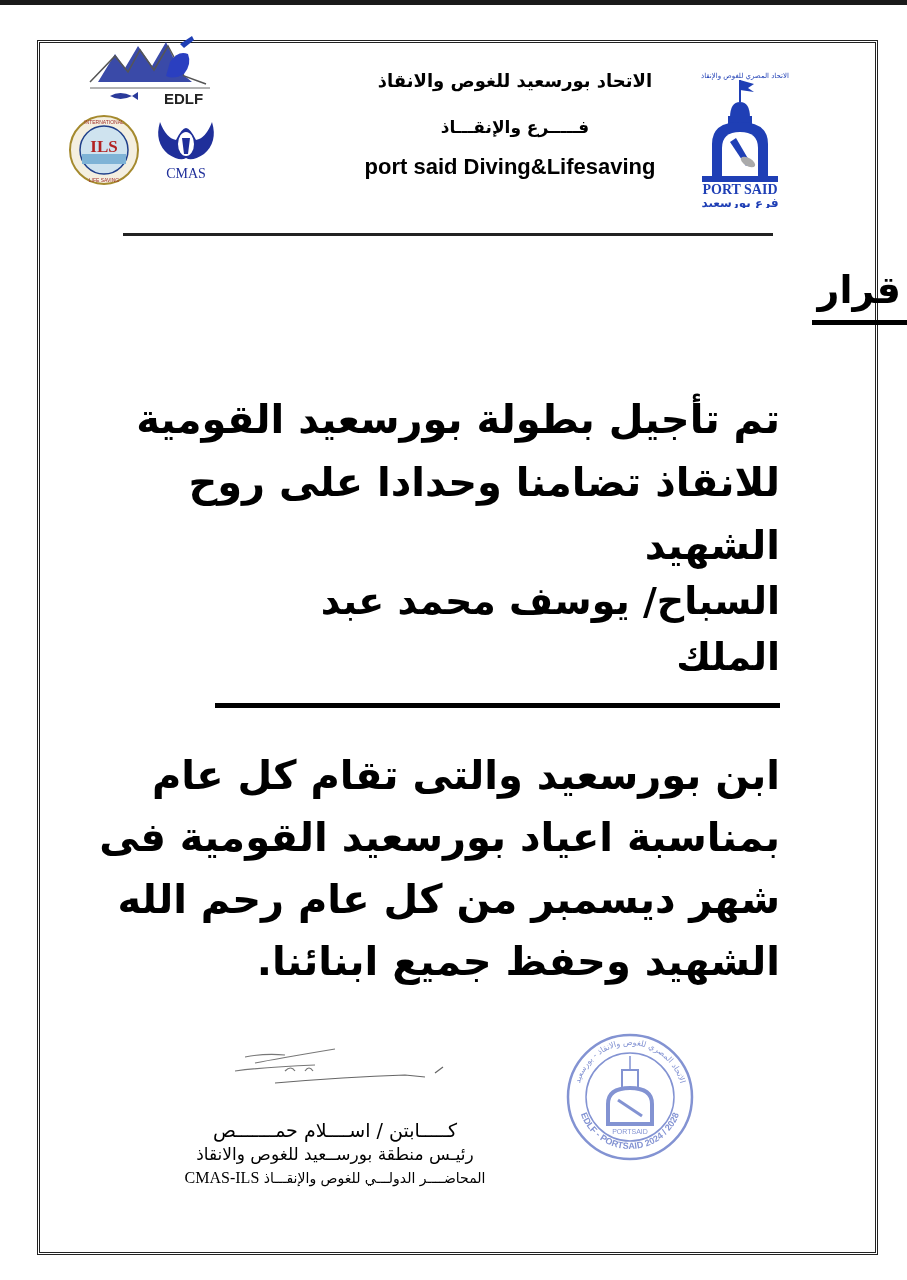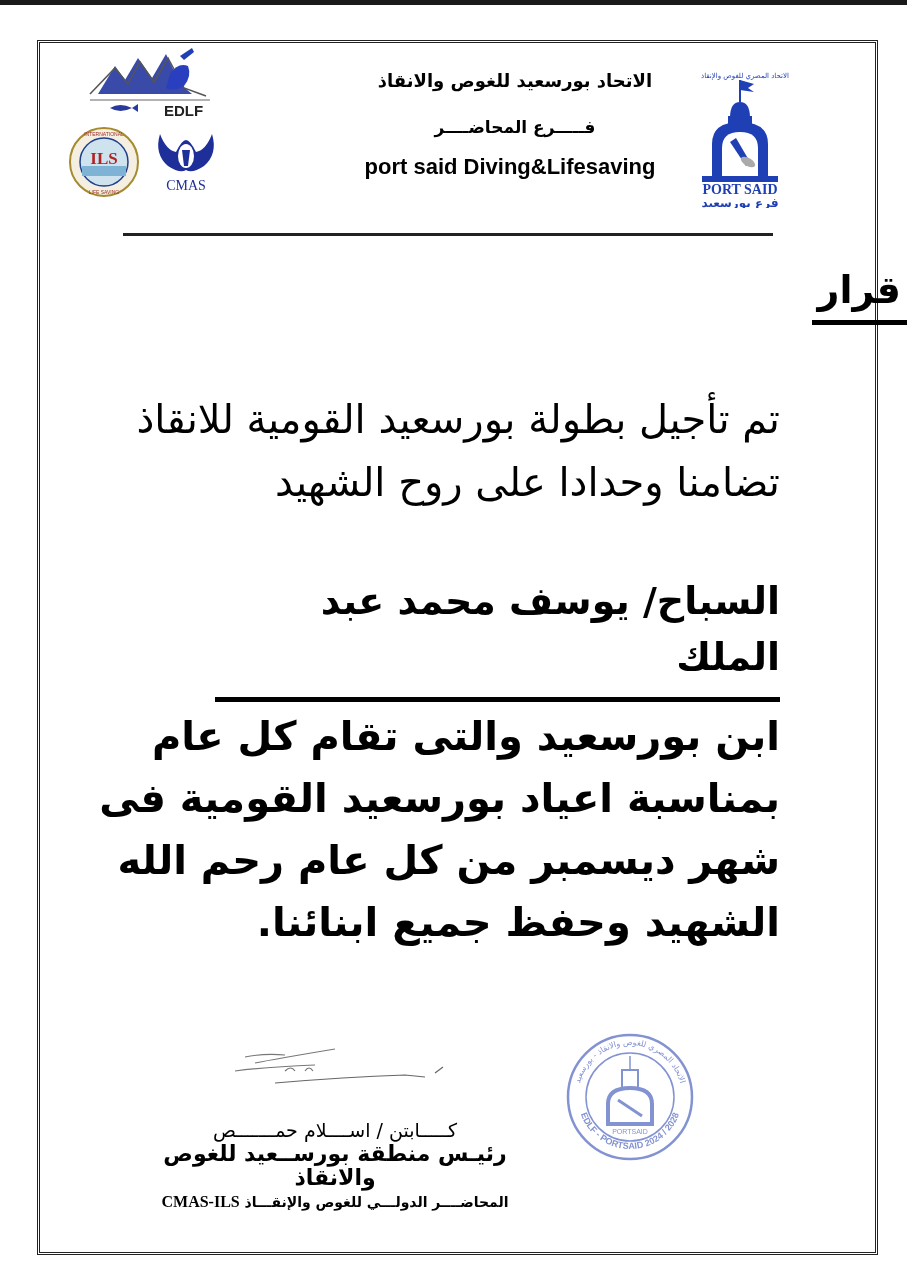--- a/index.html
+++ b/index.html
@@ -1,40 +1,40 @@
 <!DOCTYPE html>
 <html><head>
 <meta charset="utf-8">
 <style>
   * { box-sizing: border-box; margin: 0; padding: 0; }
   html, body { width: 907px; height: 1280px; background: #ffffff; overflow: hidden; }
   body { position: relative; font-family: "DejaVu Sans", "Liberation Sans", sans-serif; color: #000; }
   .top-strip { position: absolute; left: 0; top: 0; width: 907px; height: 5px; background: #1a1a1a; }
   .frame { position: absolute; left: 37px; top: 40px; width: 841px; height: 1215px; border: 3px double #222; }
-  .logos-left { position: absolute; left: 68px; top: 44px; width: 170px; height: 160px; }
+  .logos-left { position: absolute; left: 68px; top: 32px; width: 170px; height: 160px; }
   .edlf { position: absolute; left: 12px; top: 0; width: 140px; height: 80px; }
   .ils { position: absolute; left: 0; top: 82px; width: 72px; height: 72px; }
   .cmas { position: absolute; left: 82px; top: 82px; width: 72px; height: 72px; }
   .header-text { position: absolute; left: 300px; top: 66px; width: 380px; text-align: center; }
   .h-ar1 { direction: rtl; font-family: "DejaVu Sans", sans-serif; font-weight: bold; font-size: 18px; margin-left: 50px; line-height: 30px; }
   .h-ar2 { direction: rtl; font-weight: bold; font-size: 17px; margin-top: 18px; margin-left: 50px; line-height: 26px; }
   .h-en { font-family: Liberation Sans, sans-serif; font-weight: bold; font-size: 22px; margin-top: 14px; margin-left: 40px; }
   .logo-right { position: absolute; left: 690px; top: 58px; width: 110px; height: 150px; }
   .hr { position: absolute; left: 123px; top: 233px; width: 650px; height: 3px; background: #222; }
   .title { position: absolute; left: 0; top: 262px; width: 907px; text-align: right; direction: rtl; text-decoration: underline; }
   .title span { font-weight: bold; font-size: 38px; border-bottom: 5px solid #000; padding: 0 6px 2px; display: inline-block; line-height: 56px; margin-left: 86px; }
-  .para1 { position: absolute; left: 70px; top: 388px; width: 710px; direction: rtl; text-align: right; font-weight: normal; font-size: 40px; line-height: 63px; }
+  .para1 { position: absolute; left: 70px; top: 388px; width: 710px; direction: rtl; text-align: right; font-weight: bold; font-size: 40px; line-height: 63px; }
   .name { position: absolute; left: 215px; top: 573px; width: 565px; direction: rtl; text-align: right; }
-  .name span { font-weight: bold; font-size: 38px; border-bottom: 5px solid #000; display: inline-block; line-height: 56px; padding-bottom: 12px; }
-  .para2 { position: absolute; left: 70px; top: 705px; width: 710px; direction: rtl; text-align: right; font-weight: bold; font-size: 40px; line-height: 62px; }
+  .name span { font-weight: bold; font-size: 38px; border-bottom: 5px solid #000; display: inline-block; line-height: 56px; padding-bottom: 18px; }
+  .para2 { position: absolute; left: 70px; top: 744px; width: 710px; direction: rtl; text-align: right; font-weight: bold; font-size: 40px; line-height: 62px; }
   .signature { position: absolute; left: 225px; top: 1045px; width: 240px; height: 50px; }
   .sig-block { position: absolute; left: 120px; top: 1118px; width: 430px; direction: rtl; text-align: center; }
   .sig1 { font-weight: normal; font-size: 19px; line-height: 24px; }
-  .sig2 { font-weight: bold; font-size: 22px; line-height: 24px; }
-  .sig3 { font-size: 14px; font-weight: bold; line-height: 24px; }
+  .sig2 { font-weight: normal; font-size: 17px; line-height: 24px; }
+  .sig3 { font-size: 14px; font-weight: normal; line-height: 24px; }
   .sig3 .en { font-family: "Liberation Serif", serif; font-size: 16px; }
   .stamp { position: absolute; left: 560px; top: 1030px; width: 140px; height: 135px; opacity: 0.75; }
 </style>
 </head>
 <body>
 
 <div class="top-strip"></div>
 <div class="frame"></div>
 
 <div class="logos-left">
@@ -58,21 +58,21 @@
   <svg class="cmas" viewBox="0 0 72 72">
     <path d="M10,8 Q4,28 18,40 Q30,48 36,44 Q42,48 54,40 Q68,28 62,8 Q56,24 46,26 Q40,14 36,14 Q32,14 26,26 Q16,24 10,8 Z" fill="#1f2f9a"></path>
     <ellipse cx="36" cy="30" rx="8" ry="12" fill="#fff"></ellipse>
     <path d="M32,24 L40,24 L38,40 L34,40 Z" fill="#1f2f9a"></path>
     <text x="36" y="64" text-anchor="middle" font-family="Liberation Serif, serif" font-size="14" fill="#1f2f9a">CMAS</text>
   </svg>
 </div>
 
 <div class="header-text">
   <div class="h-ar1">الاتحاد بورسعيد للغوص والانقاذ</div>
-  <div class="h-ar2">فـــــرع المحاضــــر</div>
+  <div class="h-ar2">فـــــرع والإنقـــاذ</div>
   <div class="h-en">port said Diving&amp;Lifesaving</div>
 </div>
 
 <svg class="logo-right" viewBox="0 0 110 150">
   <path d="M20,30 Q55,-6 92,30" fill="none" stroke="#fff"></path>
   <text x="55" y="20" text-anchor="middle" font-size="7" fill="#1f3fb5" font-family="DejaVu Sans, sans-serif" direction="rtl">الاتحاد المصري للغوص والإنقاذ</text>
   <line x1="50" y1="22" x2="50" y2="44" stroke="#1f3fb5" stroke-width="2"></line>
   <path d="M50,22 L64,26 L58,30 L64,34 L50,32 Z" fill="#1f3fb5"></path>
   <path d="M40,60 Q40,44 50,44 Q60,44 60,60 Z" fill="#1f3fb5"></path>
   <rect x="38" y="58" width="24" height="8" fill="#1f3fb5"></rect>

